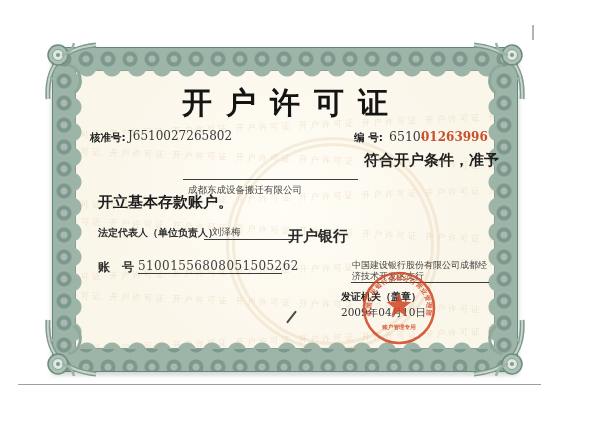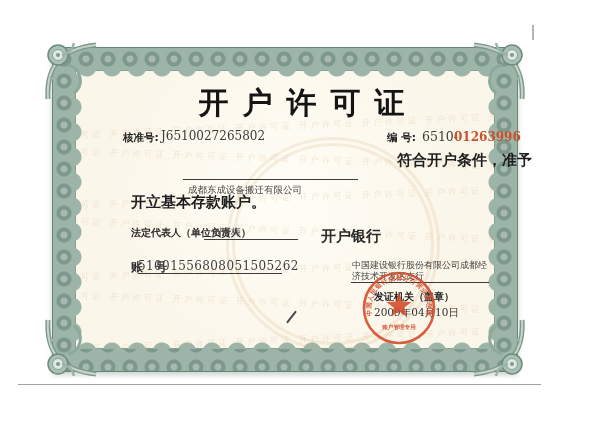--- a/index.html
+++ b/index.html
@@ -38,21 +38,21 @@
 
   
   .wm{position:absolute;inset:24px;overflow:hidden;pointer-events:none;}
   .wm-row{position:absolute;left:-30px;width:560px;white-space:nowrap;
           font-family:"DejaVu Serif","Liberation Serif",serif;
           font-size:8.5px;letter-spacing:3px;color:rgba(201,152,95,.20);}
   .wm-ring{position:absolute;left:150px;top:66px;width:196px;height:196px;border-radius:50%;
            border:9px double rgba(205,160,100,.16);}
 
   
-  .t{position:absolute;white-space:nowrap;padding-left:33px;}
+  .t{position:absolute;white-space:nowrap;}
   .serif{font-family:"DejaVu Serif","Liberation Serif",serif;}
   .cert-title{left:0;right:0;top:36px;text-align:center;font-family:"DejaVu Serif","Liberation Serif",serif;
       font-size:30px;font-weight:bold;letter-spacing:14px;text-indent:14px;color:#141414;}
   .lab-sm{font-size:10.5px;font-weight:bold;color:#242424;}
   .val-sm{font-size:12px;color:#3a3a3a;}
   .red{color:#c8502b;font-weight:bold;}
   .big{font-size:15px;font-weight:bold;color:#1e1e1e;}
   .ufield{position:absolute;border-bottom:1px solid #3c3c3c;}
   .fill-sm{font-family:"DejaVu Serif","Liberation Serif",serif;font-size:9.5px;color:#444;}
   .bank-lines{font-family:"DejaVu Serif","Liberation Serif",serif;font-size:9px;line-height:10.5px;

